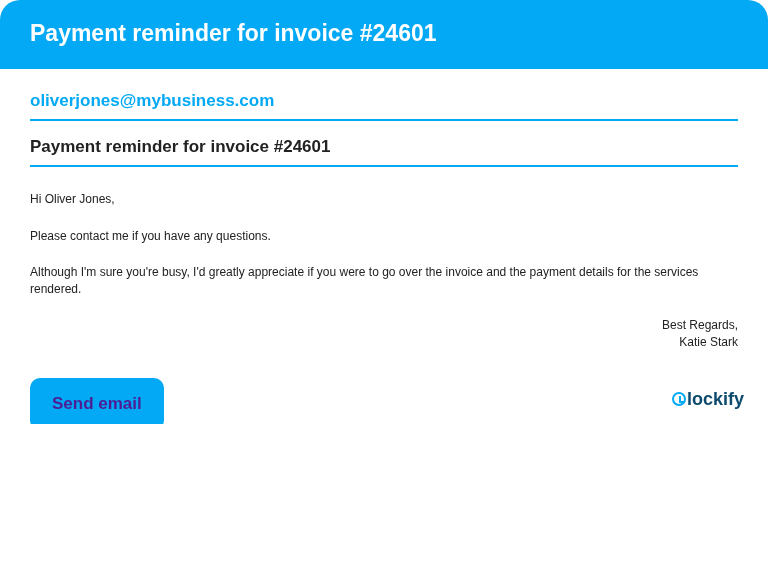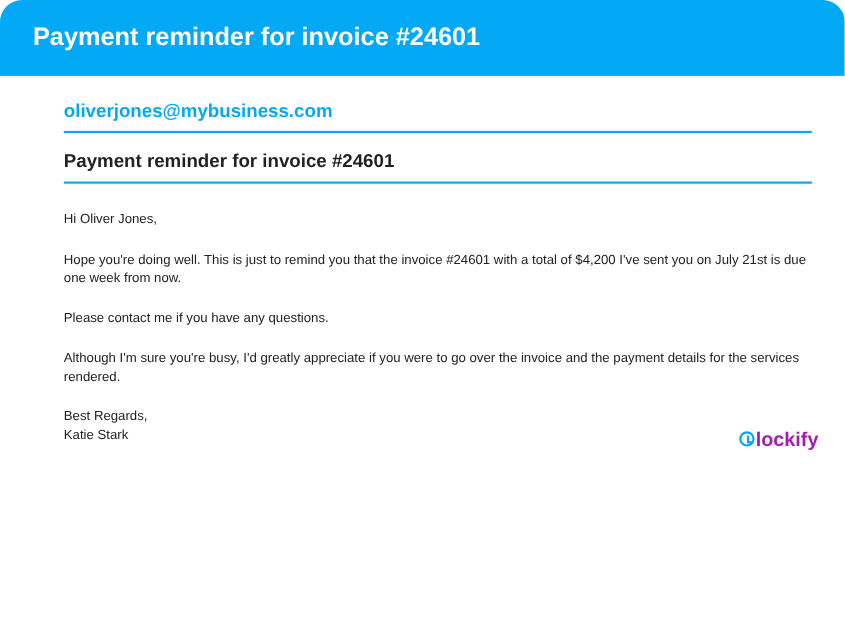--- a/index.html
+++ b/index.html
@@ -20,21 +20,20 @@
     }
     .header {
       background: #03A9F4;
       color: #fff;
       padding: 20px 30px 22px 30px;
       font-size: 23px;
       font-weight: 700;
     }
     .content {
       padding: 22px 30px 0 30px;
-      margin-left: 28px;
     }
     .recipient {
       color: #03A9F4;
       font-size: 17px;
       font-weight: 700;
       padding-bottom: 8px;
       border-bottom: 2px solid #03A9F4;
     }
     .subject {
       font-size: 17px;
@@ -51,39 +50,40 @@
     }
     .body p {
       margin-bottom: 20px;
     }
     .signoff {
       margin-top: 10px;
     }
     .signoff p {
       margin-bottom: 0;
       line-height: 1.38;
+      text-align: right;
     }
     .send-btn {
       display: inline-block;
       background: #03A9F4;
       color: #4c1d95;
       border: none;
       border-radius: 10px;
       padding: 16px 22px;
       font-size: 17px;
       font-weight: 700;
       cursor: pointer;
       margin-top: 28px;
       font-family: inherit;
     }
     .brand {
       position: absolute;
       bottom: 14px;
       right: 24px;
-      color: #a21caf;
+      color: #0c4a6e;
       font-size: 18px;
       font-weight: 600;
       font-family: 'Segoe UI', Arial, sans-serif;
       margin-top: 28px;
     }
     .brand .c {
       display: inline-block;
       width: 14px;
       height: 14px;
       border: 2px solid #03A9F4;
@@ -108,21 +108,20 @@
 
 <div class="card">
   <div class="header">
     <span>Payment reminder for invoice #24601</span>
   </div>
   <div class="content">
     <div class="recipient">oliverjones@mybusiness.com</div>
     <div class="subject">Payment reminder for invoice #24601</div>
     <div class="body">
       <p>Hi Oliver Jones,</p>
-      <p>Hope you're doing well. This is just to remind you that the invoice #24601 with a total of $4,200 I've sent you on July 21st is due one week from now.</p>
       <p>Please contact me if you have any questions.</p>
       <p>Although I'm sure you're busy, I'd greatly appreciate if you were to go over the invoice and the payment details for the services rendered.</p>
       <div class="signoff">
         <p>Best Regards,</p>
         <p>Katie Stark</p>
       </div>
     </div>
     <button class="send-btn">Send email</button>
   </div>
   <div class="brand">

